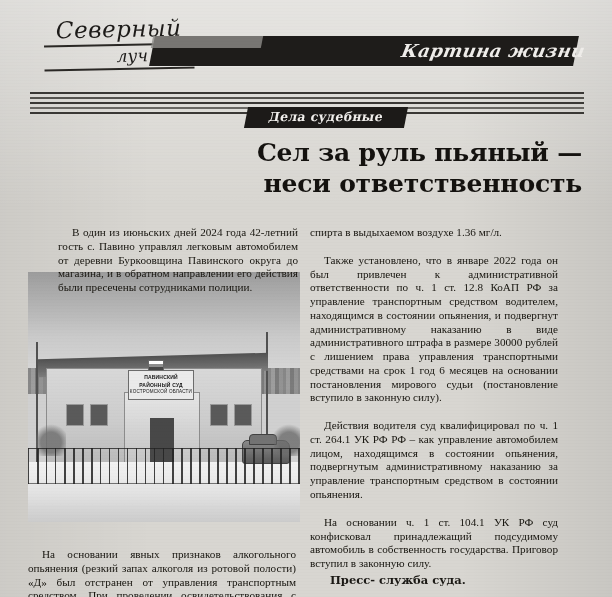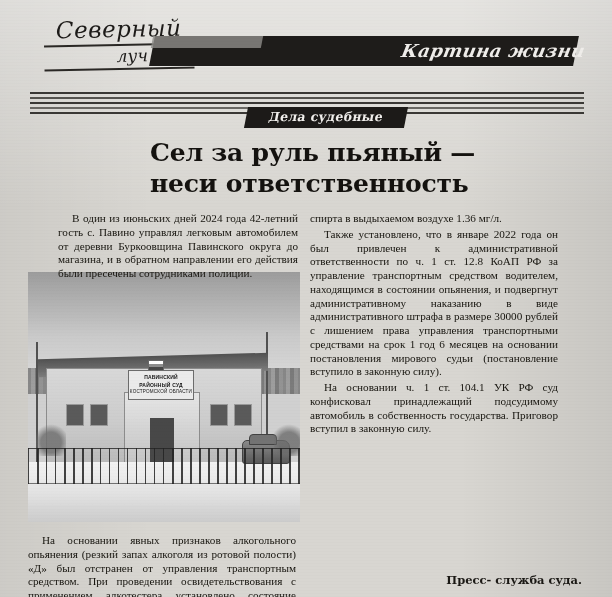--- a/index.html
+++ b/index.html
@@ -144,53 +144,53 @@
     letter-spacing: .3px;
     transform: skewX(-11deg);
   }
 
   
   .headline {
     position: absolute;
     left: 150px;
     top: 137px;
     width: 432px;
-    text-align: left;
+    text-align: right;
     font-family: "DejaVu Serif", serif;
     font-weight: bold;
     font-size: 25px;
     line-height: 1.25;
     color: #14120f;
     letter-spacing: -0.2px;
   }
 
   
   .col {
     position: absolute;
     font-family: "Liberation Serif", serif;
     font-size: 11.2px;
     line-height: 1.23;
     color: #17150f;
     text-align: justify;
     text-justify: inter-word;
     hyphens: manual;
   }
-  .col p { margin: 0 0 2px 0; }
+  .col p { margin: 14px 0 2px 0; }
   .col p.ind { text-indent: 14px; }
 
   #col-left-top  { left: 58px;  top: 212px; width: 240px; }
   #col-right     { left: 310px; top: 212px; width: 248px; }
   #col-left-bot  { left: 28px;  top: 534px; width: 268px; }
 
   .signature {
     position: absolute;
     left: 330px;
     top: 573px;
     width: 252px;
-    text-align: right;
+    text-align: left;
     font-family: "DejaVu Serif", serif;
     font-weight: bold;
     font-size: 11.5px;
     color: #1a1814;
   }
 
   
   .photo {
     position: absolute;
     left: 28px;
@@ -351,20 +351,21 @@
     <div class="ph-fence"></div>
   </div>
 
   <div class="col" id="col-left-top">
     <p class="ind">В один из июньских дней 2024 года 42-летний гость с. Павино управлял легковым автомобилем от деревни Буркоовщина Павинского округа до магазина, и в обратном направлении его действия были пресечены сотрудниками полиции.</p>
   </div>
 
   <div class="col" id="col-right">
     <p>спирта в выдыхаемом воздухе 1.36 мг/л.</p>
     <p class="ind">Также установлено, что в январе 2022 года он был привлечен к административной ответственности по ч. 1 ст. 12.8 КоАП РФ за управление транспортным средством водителем, находящимся в состоянии опьянения, и подвергнут административному наказанию в виде административного штрафа в размере 30000 рублей с лишением права управления транспортными средствами на срок 1 год 6 месяцев на основании постановления мирового судьи (постановление вступило в законную силу).</p>
+    <p class="ind">Действия водителя суд квалифицировал по ч. 1 ст. 264.1 УК РФ РФ – как управление автомобилем лицом, находящимся в состоянии опьянения, подвергнутым административному наказанию за управление транспортным средством в состоянии опьянения.</p>
     <p class="ind">На основании ч. 1 ст. 104.1 УК РФ суд конфисковал принадлежащий подсудимому автомобиль в собственность государства. Приговор вступил в законную силу.</p>
   </div>
 
   <div class="col" id="col-left-bot">
     <p class="ind">На основании явных признаков алкогольного опьянения (резкий запах алкоголя из ротовой полости) «Д» был отстранен от управления транспортным средством. При проведении освидетельствования с применением алкотестера установлено состояние опьянения с концентрацией этилового</p>
   </div>
 
   <div class="signature">Пресс- служба суда.</div>
 
   <div class="grain"></div>

